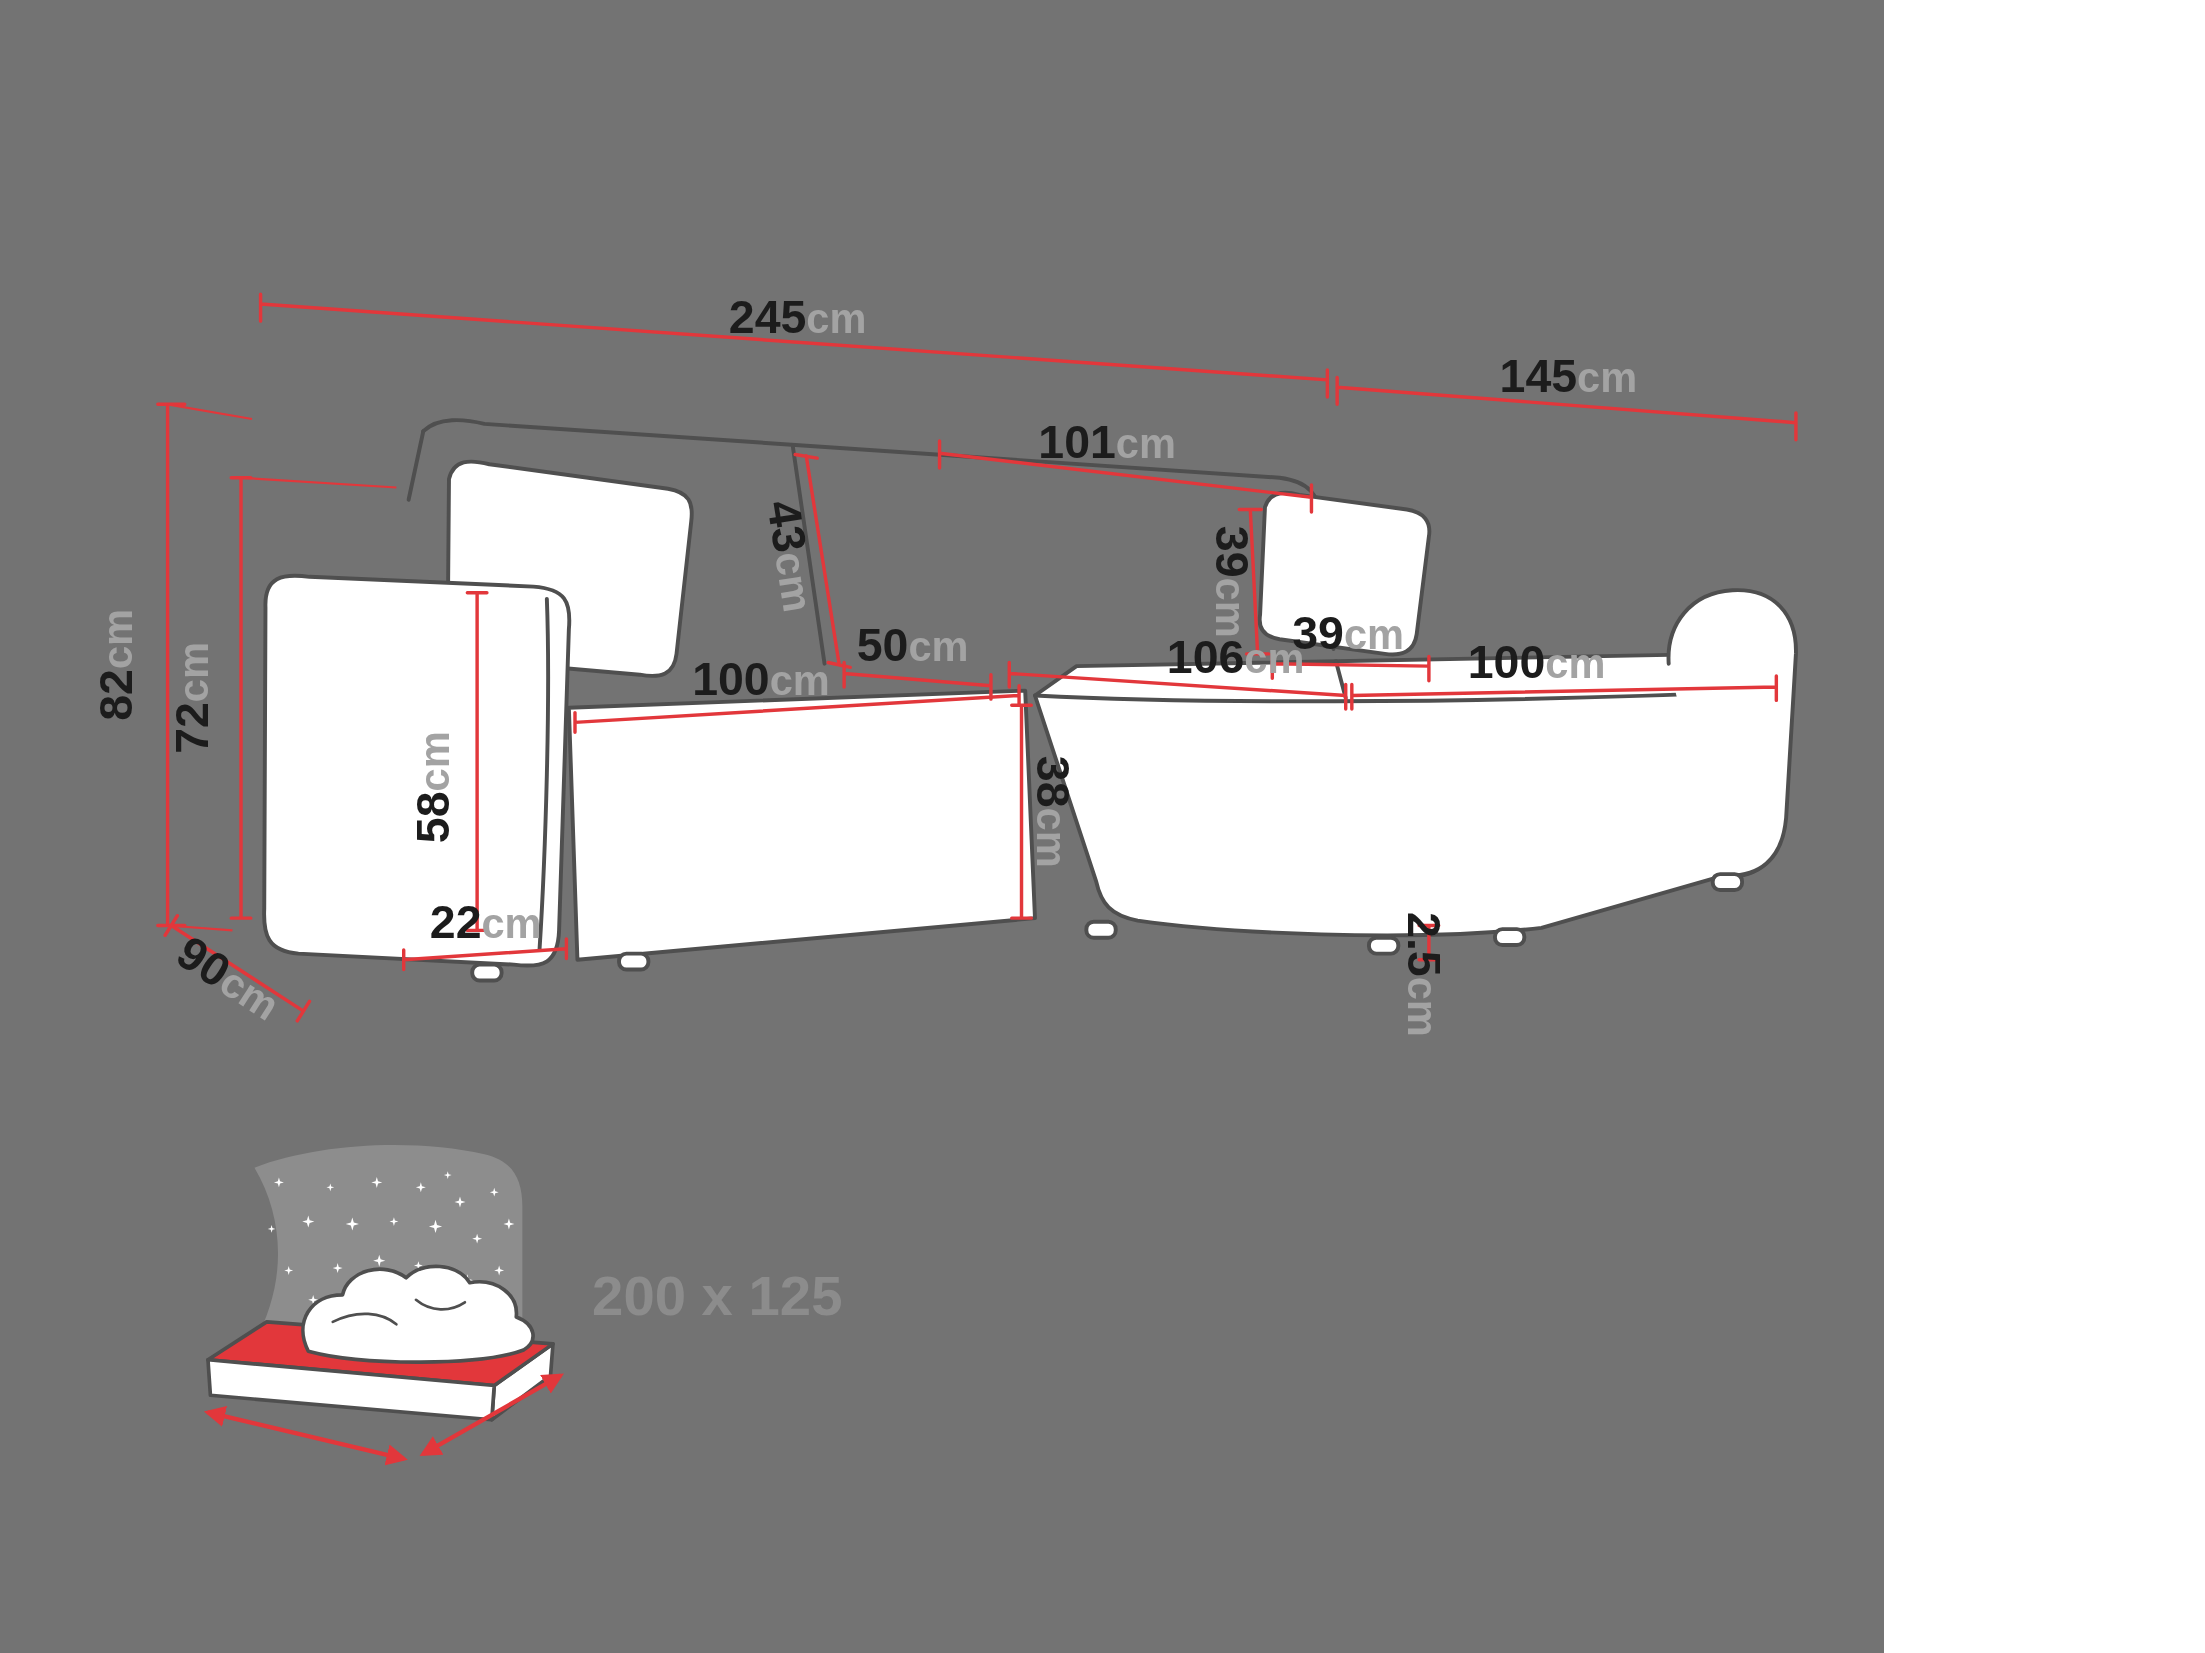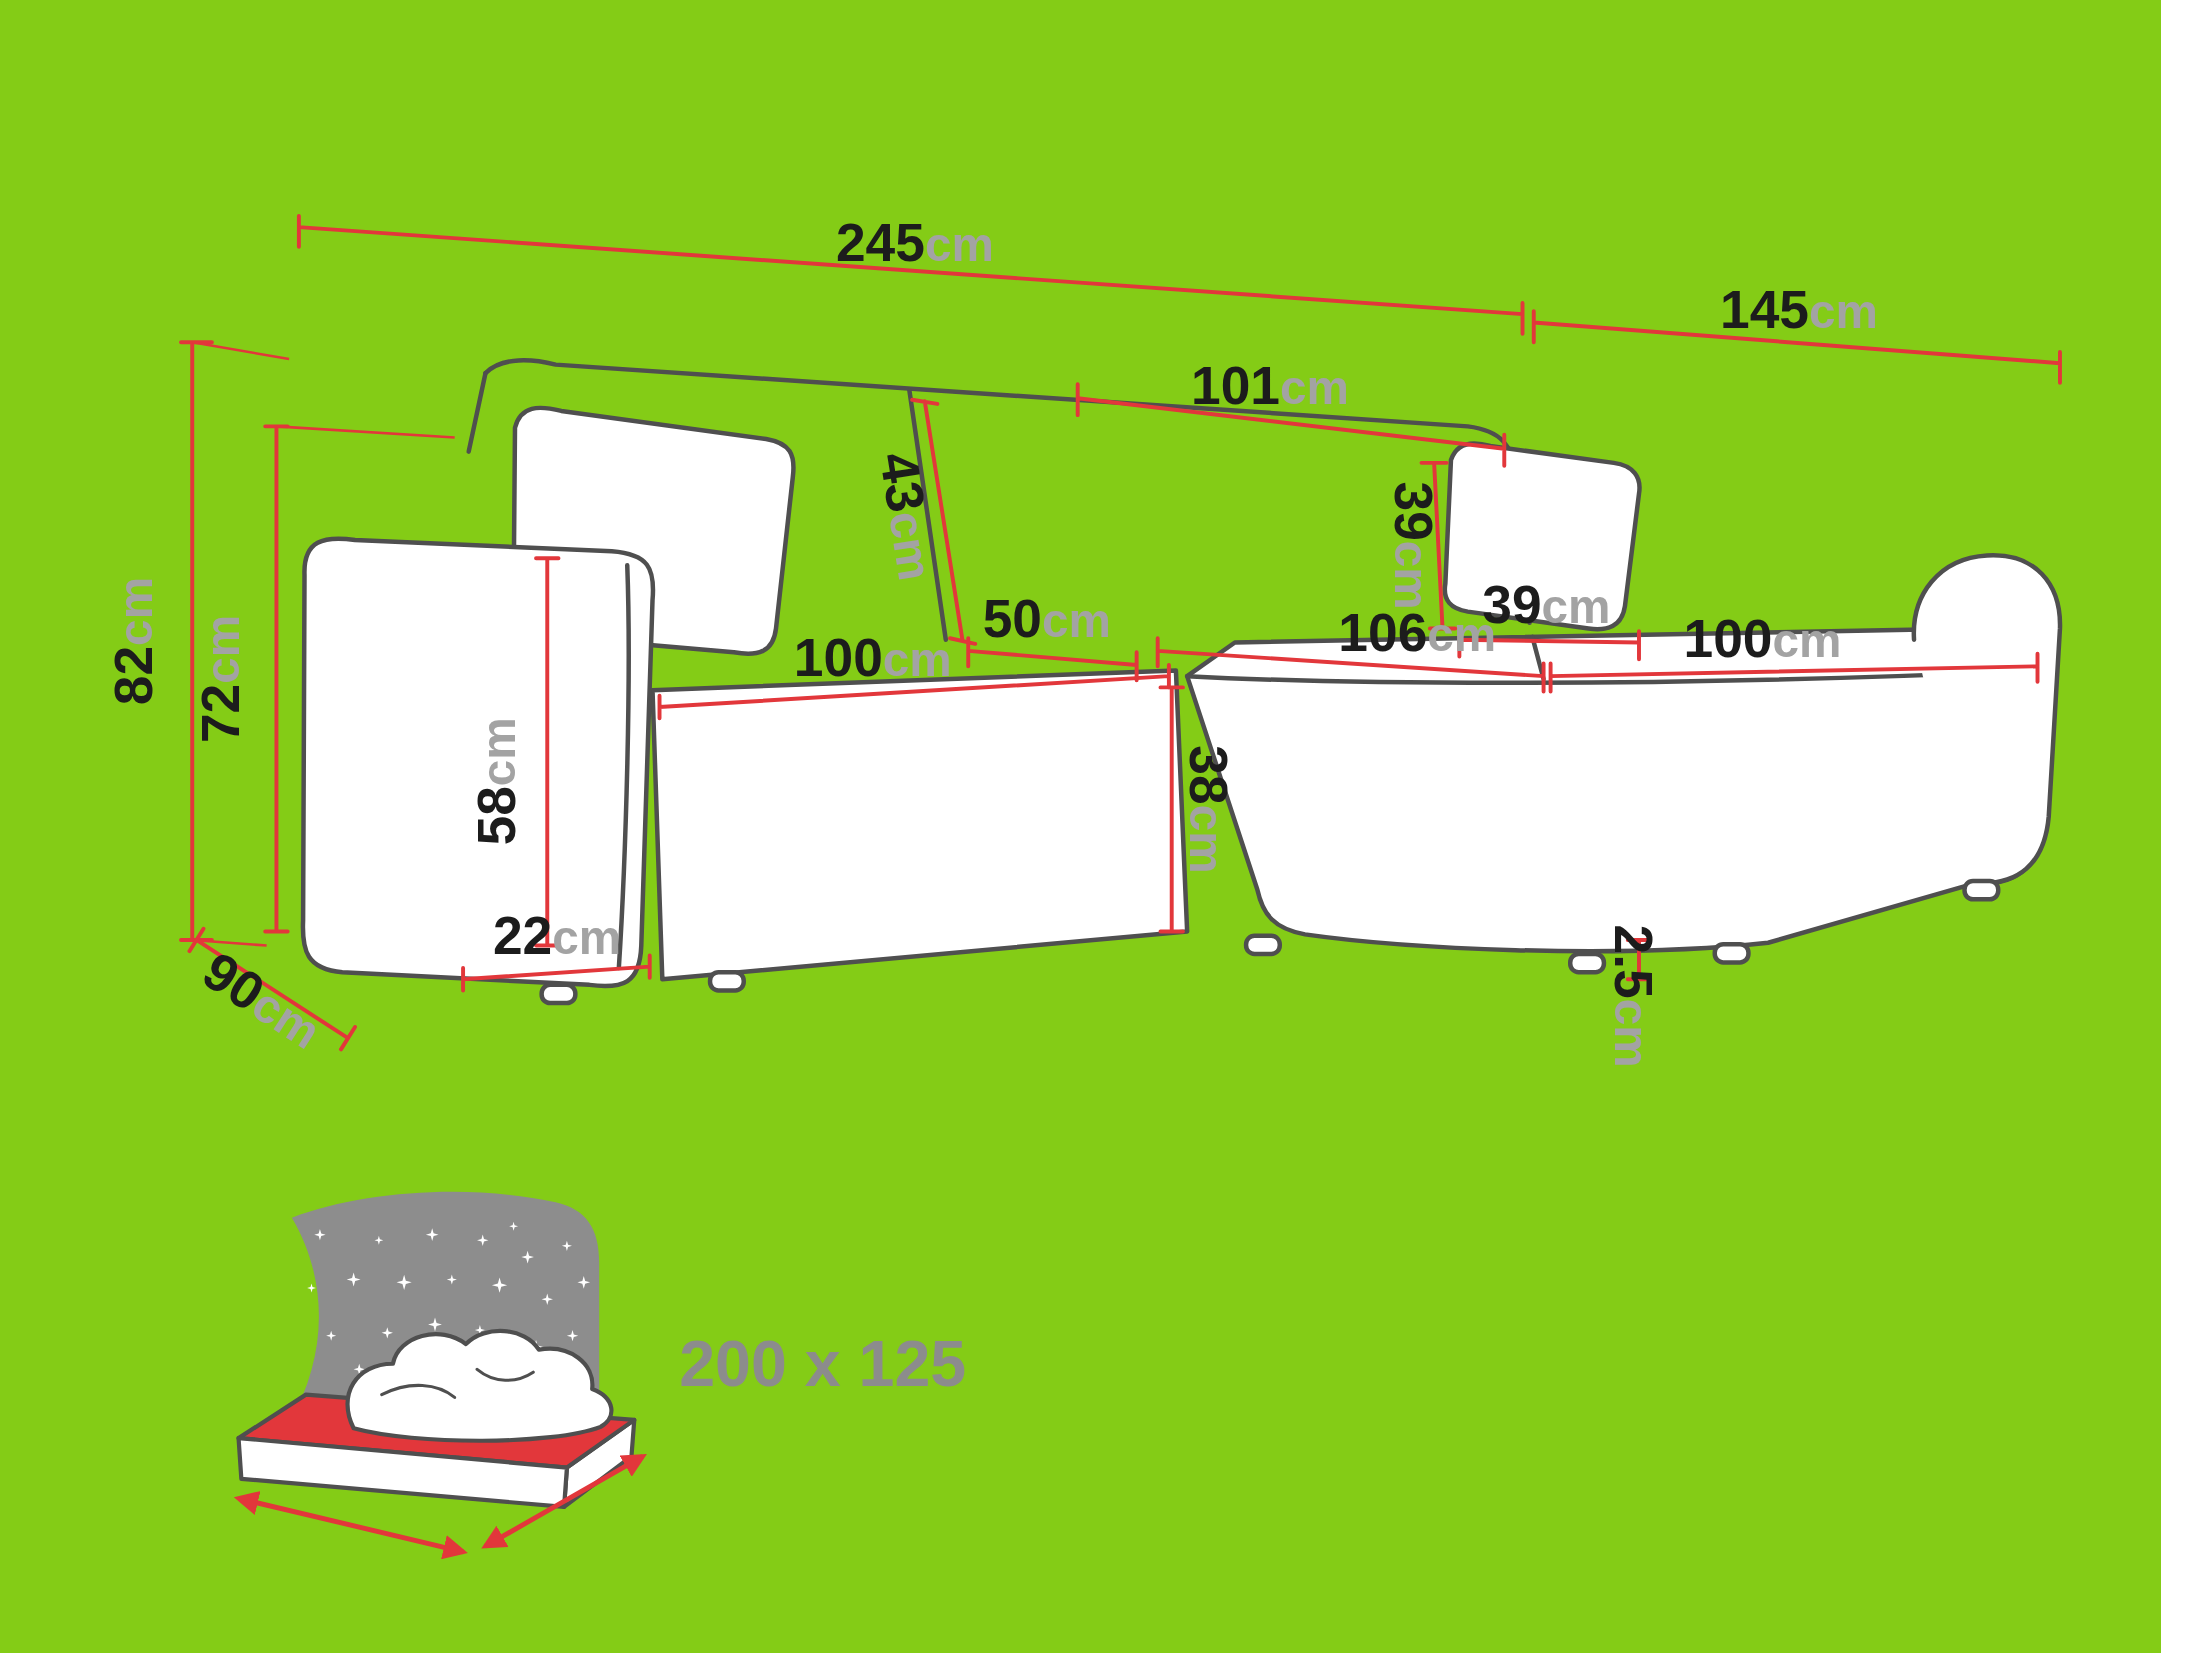--- a/index.html
+++ b/index.html
@@ -1,16 +1,16 @@
 <!DOCTYPE html>
 <html style="font-size:13px"><head>
 <meta charset="utf-8">
 <style>
   html,body{margin:0;padding:0;background:#ffffff;}
-  .stage{position:relative;width:2161px;height:1654px;background:#84cc16;overflow:hidden;}
+  .stage{position:relative;width:1884px;height:1654px;background:#737373;overflow:hidden;}
   svg{display:block;width:100%;height:100%;}
   .sofa{stroke:#4f4f4f;stroke-width:3.2;fill:none;stroke-linecap:round;stroke-linejoin:round;}
   .sofa-f{stroke:#4f4f4f;stroke-width:3.2;fill:#ffffff;stroke-linecap:round;stroke-linejoin:round;}
   .dim{stroke:#e2373b;stroke-width:2.8;fill:none;stroke-linecap:round;}
   .dim-thin{stroke:#e2373b;stroke-width:1.8;fill:none;}
   .lbl{text-anchor:middle;font-family:"Liberation Sans",sans-serif;}
   .num{font-family:"Liberation Sans",sans-serif;font-weight:bold;font-size:38px;fill:#1c1c1c;}
   .unit{font-family:"Liberation Sans",sans-serif;font-weight:bold;font-size:34px;fill:#a3a3a3;}
   .sleep-txt{font-family:"Liberation Sans",sans-serif;font-weight:bold;font-size:46px;fill:#8c8c8c;text-anchor:start;}
   .icon-line{stroke:#4f4f4f;stroke-width:3;fill:#ffffff;stroke-linejoin:round;stroke-linecap:round;}

